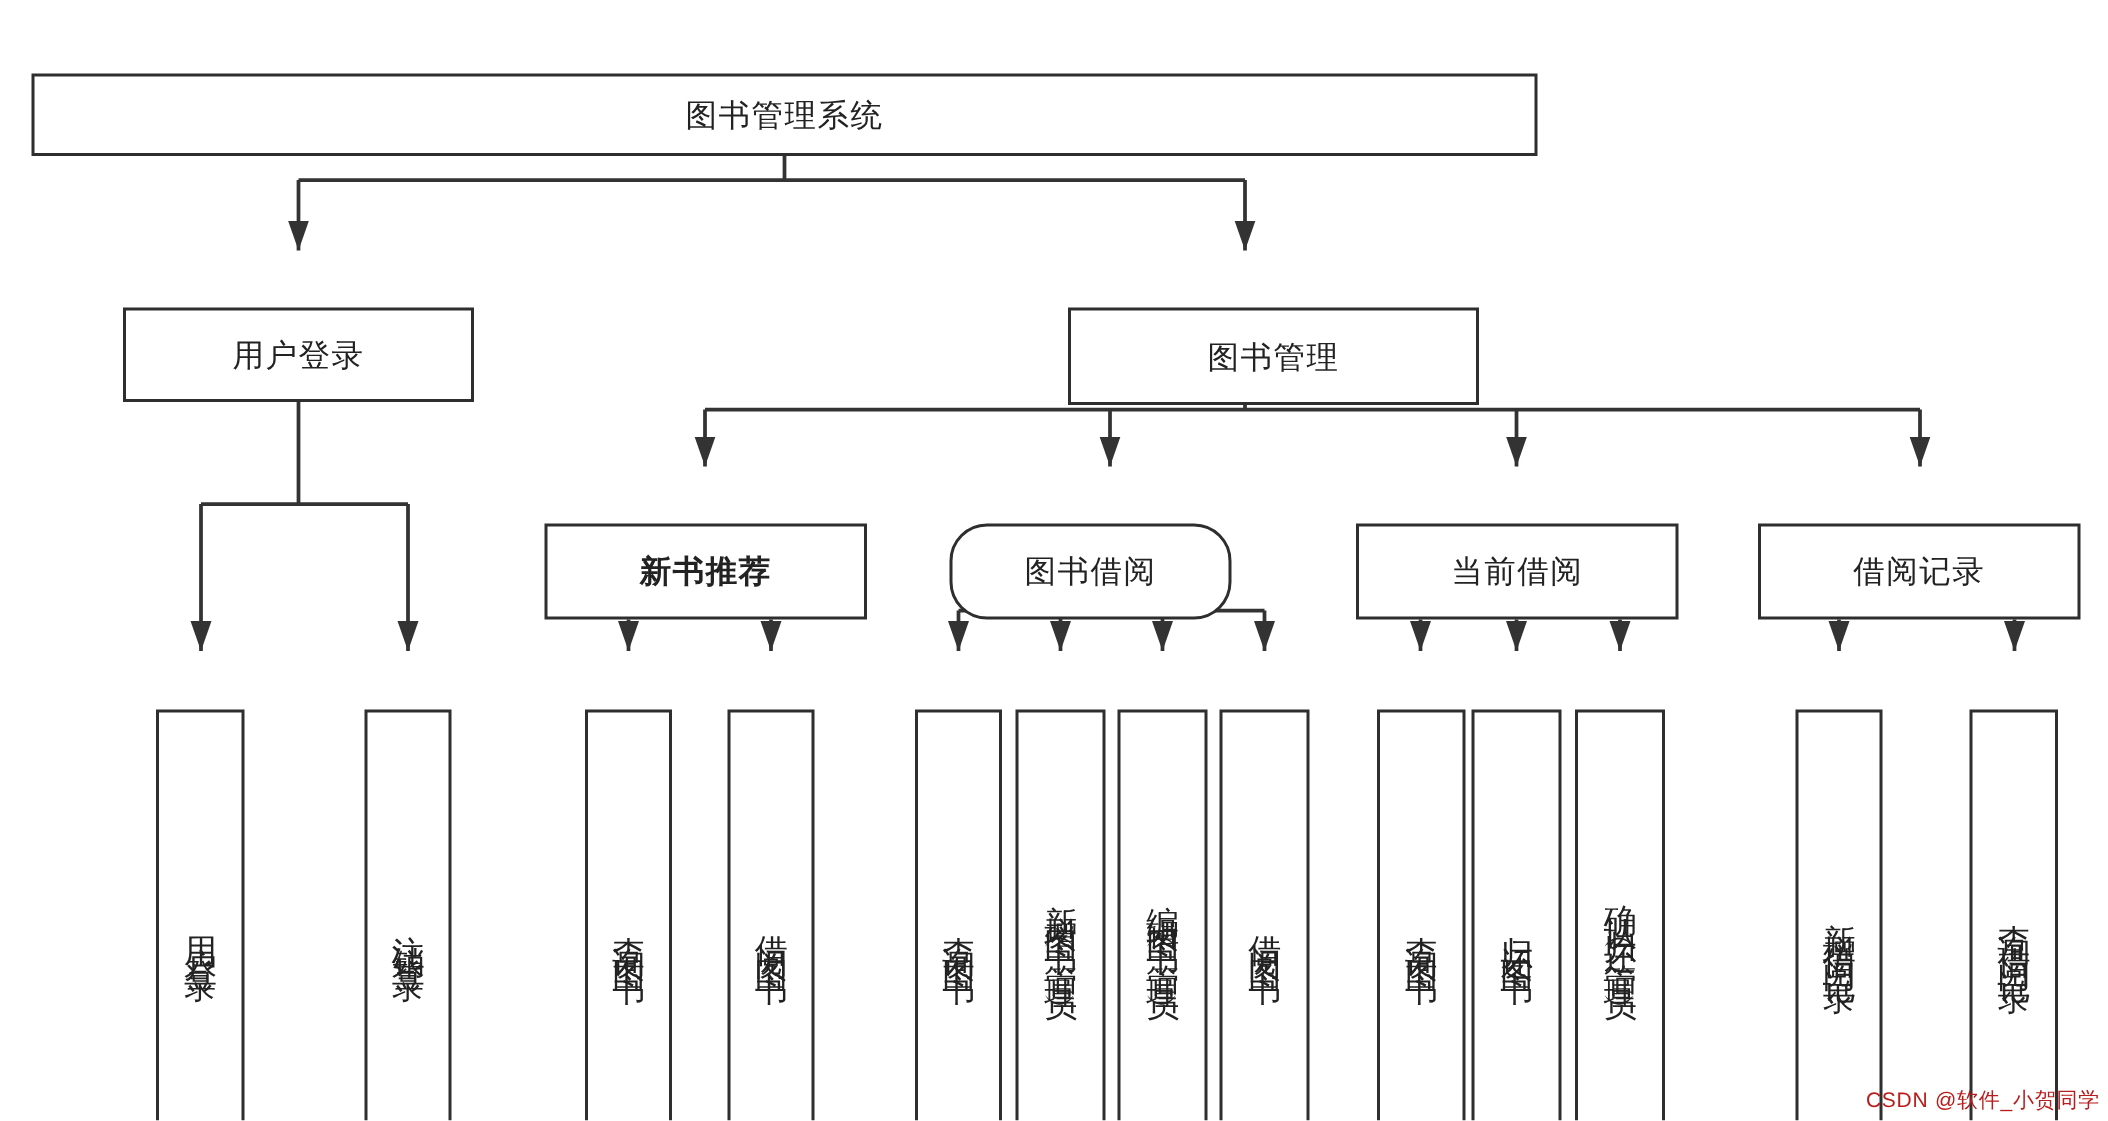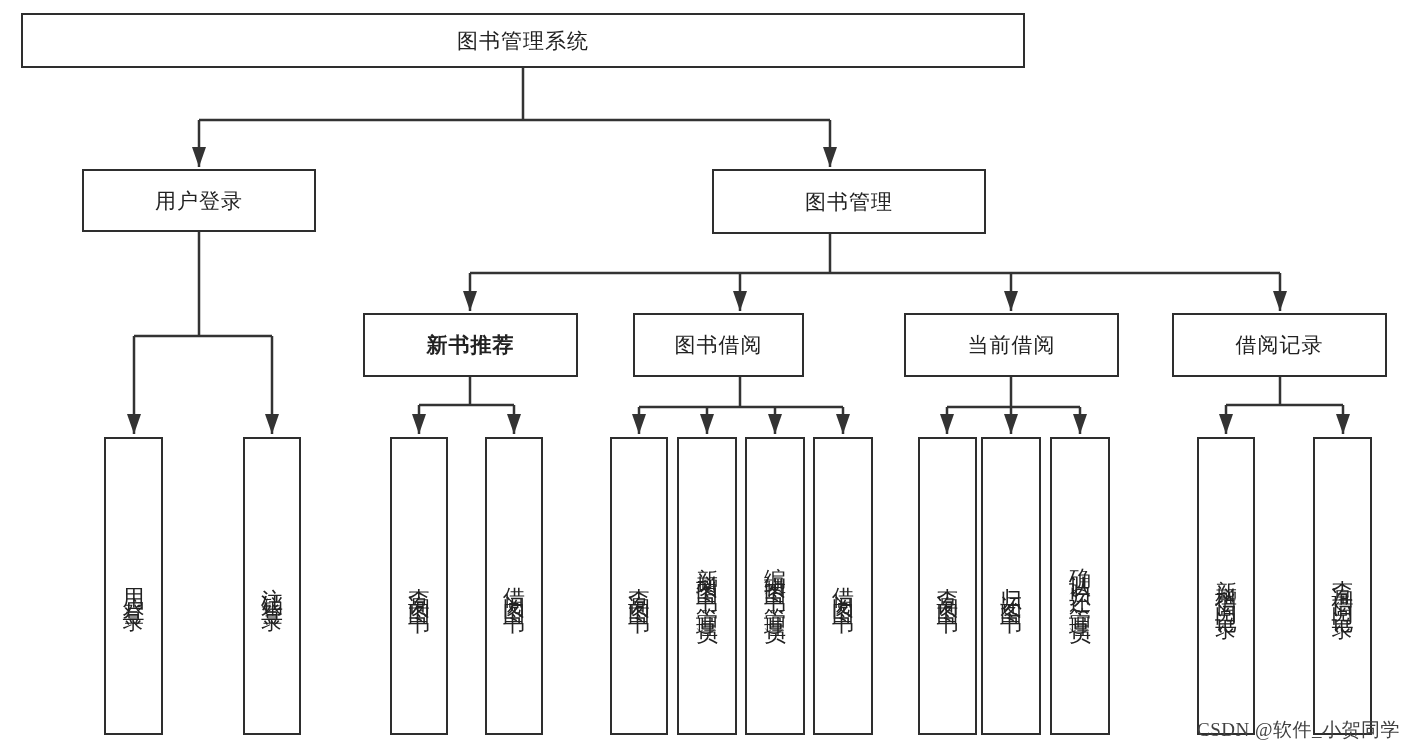--- a/index.html
+++ b/index.html
@@ -4,31 +4,31 @@
 <style>
   html,body { margin:0; padding:0; background:#ffffff; }
   .canvas {
     position:relative; width:1405px; height:747px; background:#ffffff;
     font-family:"Liberation Sans","DejaVu Sans",sans-serif; color:#222222;
     overflow:hidden;
   }
   .connectors { position:absolute; left:0; top:0; width:1405px; height:747px; }
   .node {
     position:absolute; box-sizing:border-box; background:#ffffff;
-    border:2px solid #2e2e2e; display:flex; align-items:center; justify-content:center;
+    border:2px solid #2e2e2e; display:flex; align-items:center; justify-content:center;margin-top:36px;
   }
   .hnode { font-size:21px; letter-spacing:1px; }
   .root  { border-width:2px; }
   .vnode span {
     writing-mode:vertical-rl; text-orientation:mixed;
     font-size:22px; line-height:1.1; letter-spacing:8px; white-space:nowrap;
   }
   .watermark {
     position:absolute; right:5px; bottom:4px;
-    font-size:19px; color:#404040; letter-spacing:0.5px; white-space:nowrap;font-family:Liberation Serif, serif;
+    font-size:14px; color:#b91c1c; letter-spacing:0.5px; white-space:nowrap;
   }
 </style>
 </head>
 <body>
 
 <div class="canvas">
 
   <svg class="connectors" width="1405" height="747" viewBox="0 0 1405 747" xmlns="http://www.w3.org/2000/svg">
     <defs>
       <marker id="ah" markerUnits="userSpaceOnUse" markerWidth="22" markerHeight="16" refX="20" refY="7" orient="auto">
@@ -64,21 +64,21 @@
       <line x1="1343" y1="405" x2="1343" y2="434" marker-end="url(#ah)"></line>
     </g>
   </svg>
 
   <div class="node hnode root" style="left:21px;top:13px;width:1004px;height:55px;">图书管理系统</div>
 
   <div class="node hnode" style="left:82px;top:169px;width:234px;height:63px;">用户登录</div>
   <div class="node hnode" style="left:712px;top:169px;width:274px;height:65px;">图书管理</div>
 
   <div class="node hnode" style="left:363px;top:313px;width:215px;height:64px;font-weight:bold;">新书推荐</div>
-  <div class="node hnode" style="left:633px;top:313px;width:171px;height:64px;">图书借阅</div>
+  <div class="node hnode" style="left:633px;top:313px;width:188px;height:64px;border-radius:25px;">图书借阅</div>
   <div class="node hnode" style="left:904px;top:313px;width:215px;height:64px;">当前借阅</div>
   <div class="node hnode" style="left:1172px;top:313px;width:215px;height:64px;">借阅记录</div>
 
   <div class="node vnode" style="left:104px;top:437px;width:59px;height:298px;">
     <span>用户登录</span>
   </div>
   <div class="node vnode" style="left:243px;top:437px;width:58px;height:298px;">
     <span>注销登录</span>
   </div>
   <div class="node vnode" style="left:390px;top:437px;width:58px;height:298px;">

